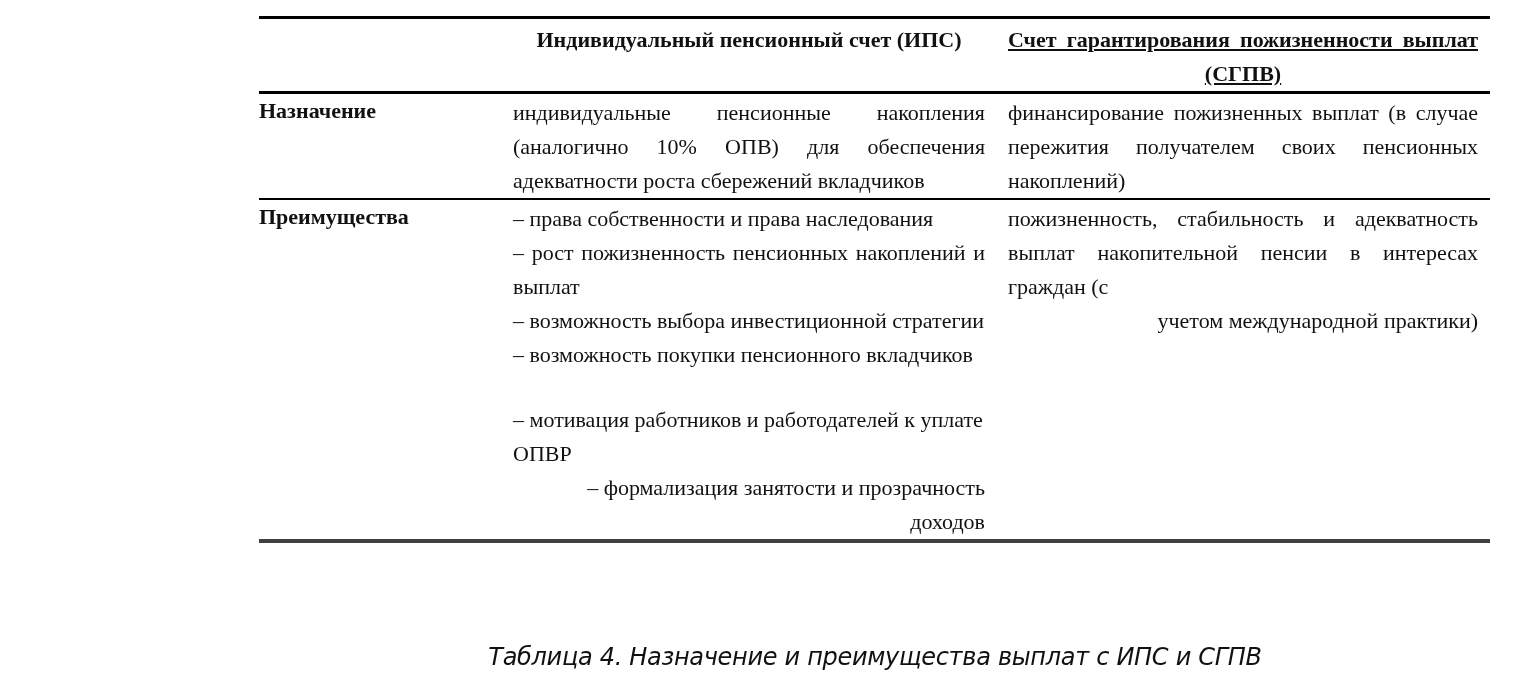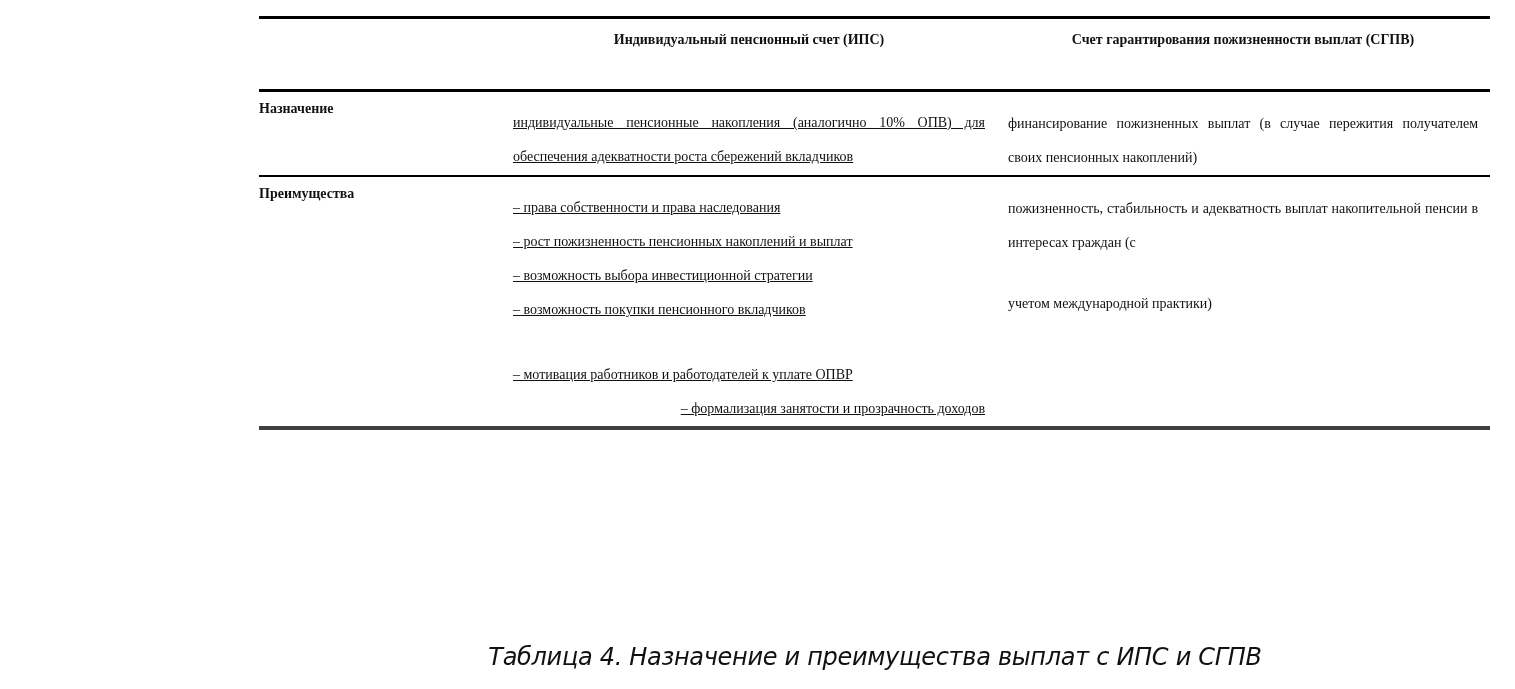--- a/index.html
+++ b/index.html
@@ -36,21 +36,21 @@
     }
     .doc-table tbody tr.row-purpose {
       border-bottom: 2px solid #000;
     }
     .doc-table tbody tr.row-advantages {
       border-bottom: 4px solid #404040;
     }
     .doc-table th, .doc-table td {
       vertical-align: top;
       padding: 0;
-      font-size: 14px;
+      font-size: 22px;
       line-height: 34px;
     }
     .doc-table th {
       font-weight: bold;
       text-align: center;
       padding-top: 4px;
       padding-bottom: 0px;
       height: 66px;
     }
     .hcell {
@@ -63,27 +63,26 @@
       font-size: 24px;
       padding-left: 13px;
       padding-top: 2px;
     }
     .cell-text {
       text-align: justify;
     }
     td.col2 {
       padding-left: 12px;
       padding-right: 10px;
-      padding-top: 14px;
-      text-decoration: underline;
+      padding-top: 2px;
     }
     td.col3 {
       padding-left: 13px;
       padding-right: 12px;
-      padding-top: 15px;
+      padding-top: 2px;
     }
     .bullet-line {
       display: block;
       text-align: justify;
     }
     .caption {
       position: absolute;
       left: 0;
       top: 641px;
       width: 1750px;
@@ -105,21 +104,21 @@
       <col class="c1">
       <col class="c2">
       <col class="c3">
     </colgroup>
     <thead>
       <tr>
         <th></th>
         <th style="padding-left:12px;padding-right:10px;">
           <span class="hcell">Индивидуальный пенсионный счет (ИПС)</span>
         </th>
-        <th style="padding-left:13px;padding-right:12px;">
+        <th style="padding-left:13px;padding-right:12px;text-decoration:underline;">
           <span class="hcell">Счет гарантирования пожизненности выплат (СГПВ)</span>
         </th>
       </tr>
     </thead>
     <tbody>
       <tr class="row-purpose">
         <td class="row-label">Назначение</td>
         <td class="col2 cell-text">
           <span class="bullet-line">индивидуальные пенсионные накопления (аналогично 10% ОПВ) для обеспечения адекватности роста сбережений вкладчиков</span>
         </td>
@@ -132,20 +131,20 @@
         <td class="col2 cell-text">
           <span class="bullet-line">– права собственности и права наследования</span>
           <span class="bullet-line">– рост пожизненность пенсионных накоплений и выплат</span>
           <span class="bullet-line">– возможность выбора инвестиционной стратегии</span>
           <span class="bullet-line">– возможность покупки пенсионного вкладчиков</span>
           <span class="bullet-line" style="text-align:left;margin-top:31px;">– мотивация работников и работодателей к уплате ОПВР</span>
           <span class="bullet-line" style="text-align:right;">– формализация занятости и прозрачность доходов</span>
         </td>
         <td class="col3 cell-text">
           <span class="bullet-line">пожизненность, стабильность и адекватность выплат накопительной пенсии в интересах граждан (с</span>
-          <span class="bullet-line" style="text-align:left;margin-top:27px;">учетом международной практики)</span>
+          <span class="bullet-line" style="text-align:right;">учетом международной практики)</span>
         </td>
       </tr>
     </tbody>
   </table>
 </div>
 
 <div class="caption">Таблица 4. Назначение и преимущества выплат с ИПС и СГПВ</div>
 
 </body></html>

